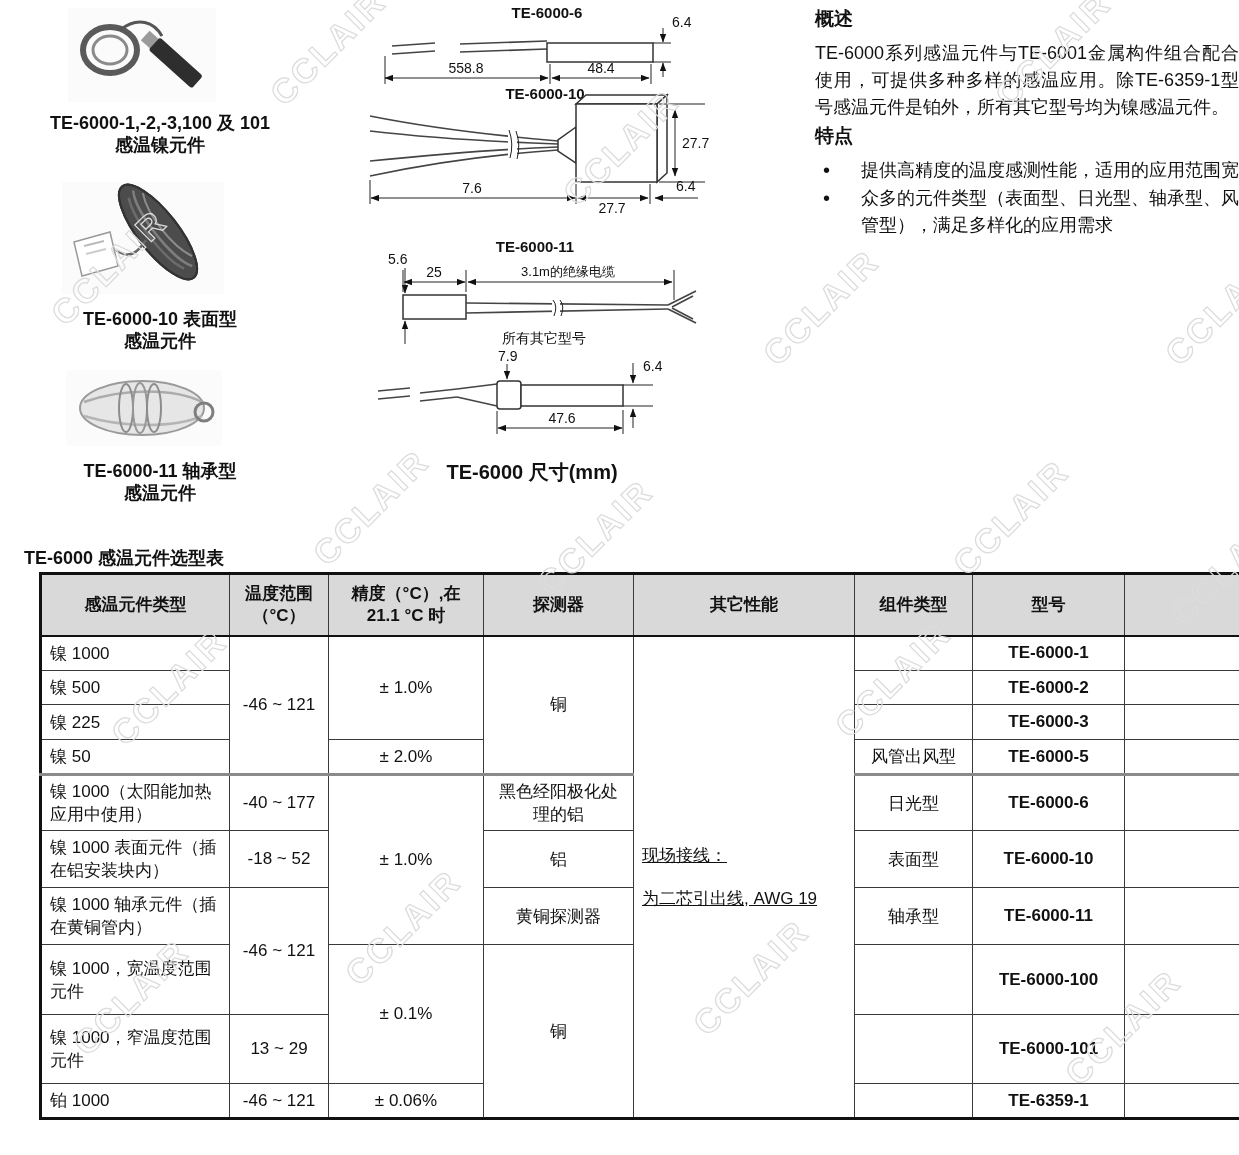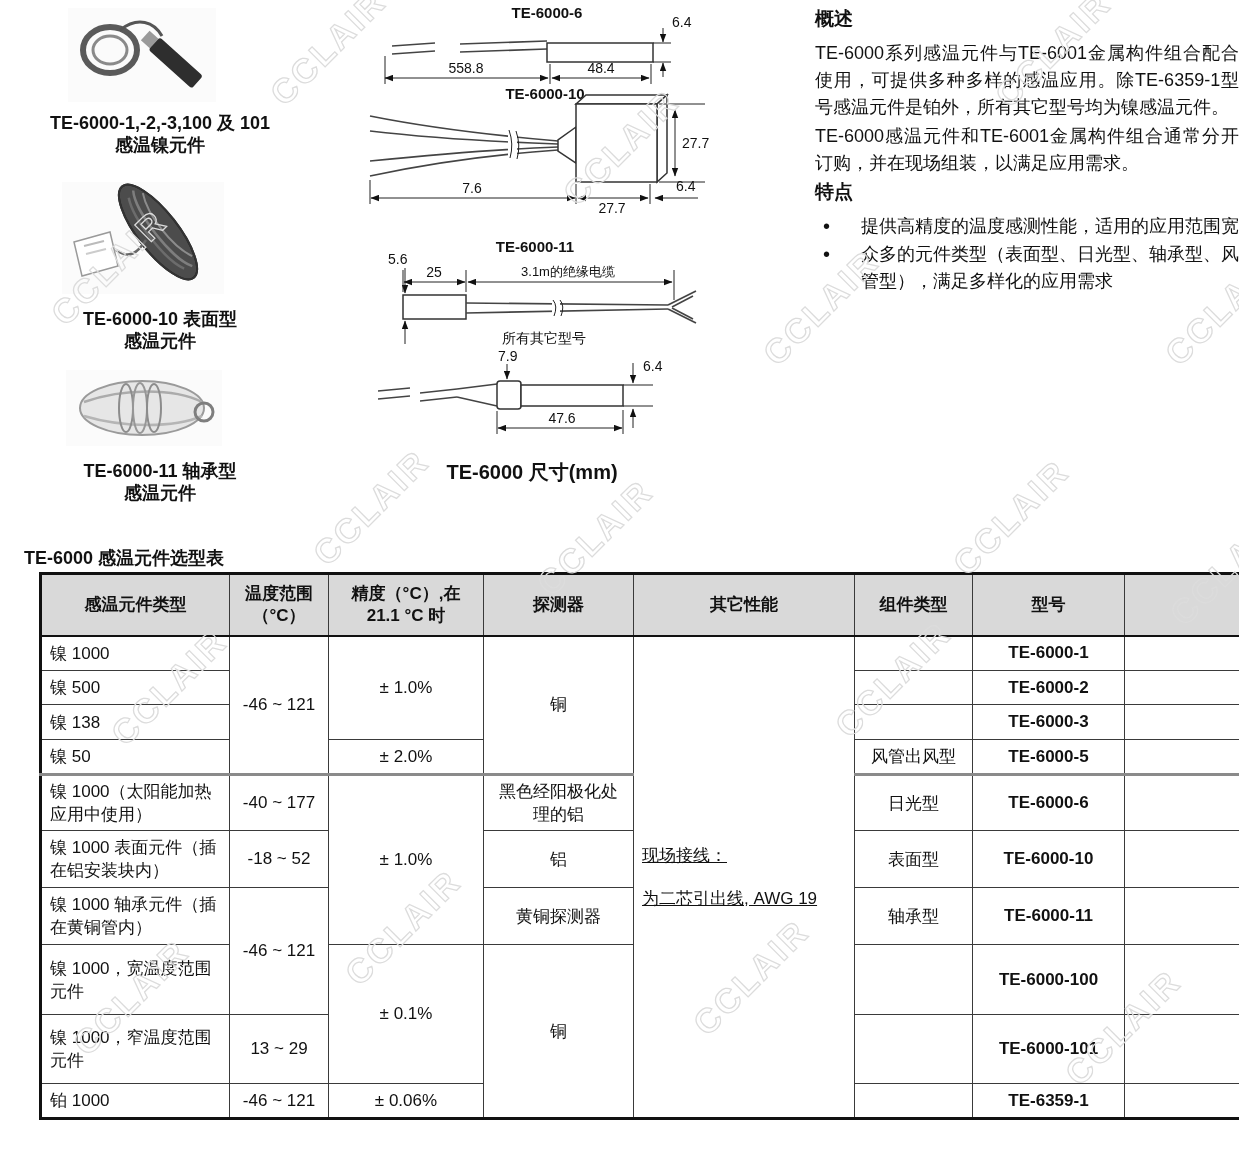--- a/index.html
+++ b/index.html
@@ -227,21 +227,20 @@
   <line class="dln" x1="263" y1="410" x2="263" y2="434"></line>
   <line class="dln" x1="138" y1="428" x2="262" y2="428" marker-start="url(#arw)" marker-end="url(#arw)"></line>
   <text x="202" y="423" text-anchor="middle">47.6</text>
 
   <text class="big" x="172" y="479" text-anchor="middle">TE-6000 尺寸(mm)</text>
 </svg>
 
 <div class="rightcol">
   <h3>概述</h3>
   <p>TE-6000系列感温元件与TE-6001金属构件组合配合使用，可提供多种多样的感温应用。除TE-6359-1型号感温元件是铂外，所有其它型号均为镍感温元件。</p>
-  <p>TE-6000感温元件和TE-6001金属构件组合通常分开订购，并在现场组装，以满足应用需求。</p>
   <h3 class="features">特点</h3>
   <div class="feat-row">
     <span class="bullet"></span>
     <span class="ftxt">提供高精度的温度感测性能，适用的应用范围宽</span>
   </div>
   <div class="feat-row">
     <span class="bullet"></span>
     <span class="ftxt">众多的元件类型（表面型、日光型、轴承型、风管型），满足多样化的应用需求</span>
   </div>
 </div>
@@ -287,21 +286,21 @@
       <td class="c-model">TE-6000-1</td>
       <td></td>
     </tr>
     <tr style="height:34px">
       <td class="c-type">镍 500</td>
       <td class="c-comp"></td>
       <td class="c-model">TE-6000-2</td>
       <td></td>
     </tr>
     <tr style="height:35px">
-      <td class="c-type">镍 138</td>
+      <td class="c-type">镍 225</td>
       <td class="c-comp"></td>
       <td class="c-model">TE-6000-3</td>
       <td></td>
     </tr>
     <tr style="height:35px">
       <td class="c-type">镍 50</td>
       <td class="c-mid">± 2.0%</td>
       <td class="c-comp">风管出风型</td>
       <td class="c-model">TE-6000-5</td>
       <td></td>

